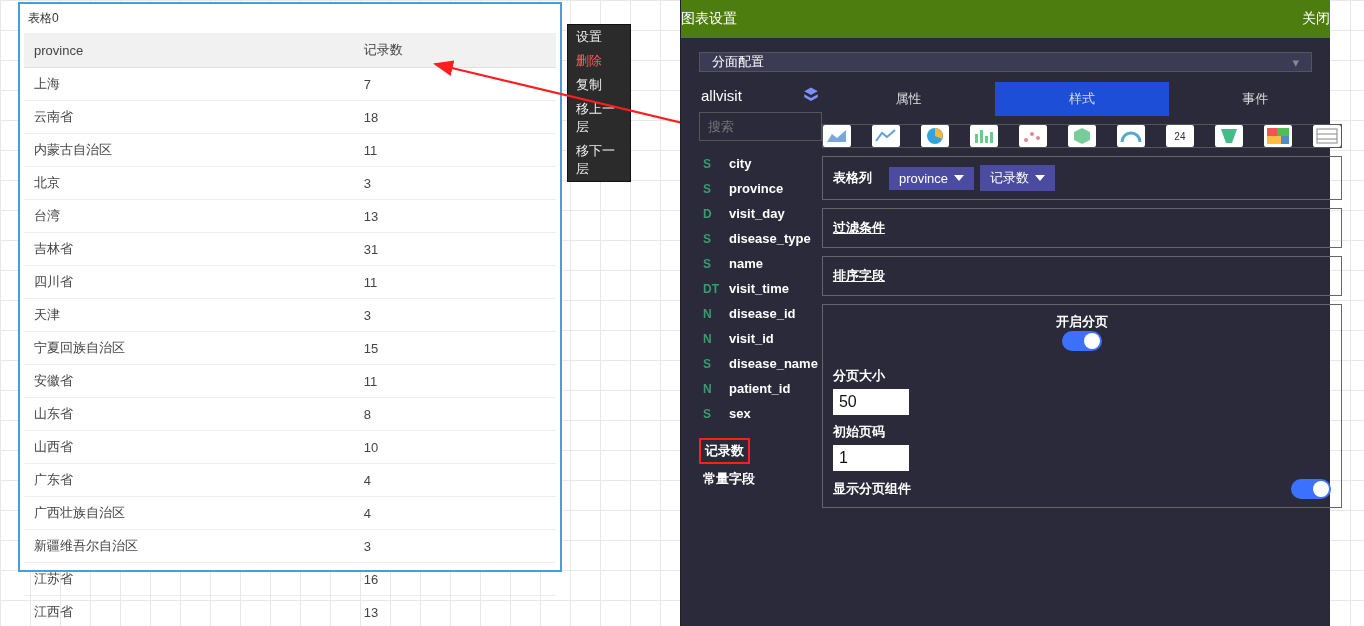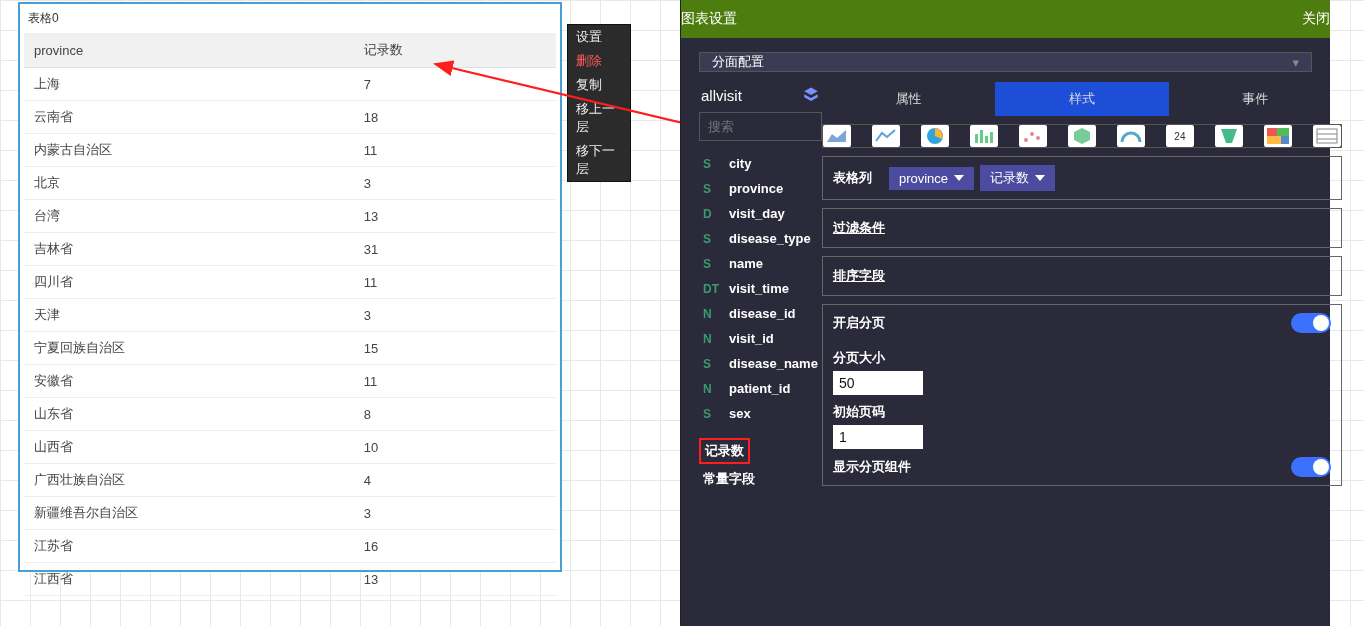--- a/index.html
+++ b/index.html
@@ -65,21 +65,21 @@
 .chart-icons { display:flex; gap:21px; margin-top:8px; flex-wrap:nowrap; border:1px solid #555; background:#2a2a3a;justify-content:center;}
 .chart-icon { width:28px; height:22px; background:#fff; border-radius:2px; display:flex; align-items:center; justify-content:center;}
 
 .row-box { border:1px solid #666; margin-top:8px; padding:8px 10px; display:flex; align-items:center; gap:6px; min-height:40px;}
 .row-label { color:#fff; font-weight:bold; min-width:50px;}
 .chip { background:#4b4ba0; color:#fff; padding:4px 10px; display:inline-flex; align-items:center; gap:6px; }
 .chip .tri { width:0;height:0;border-left:5px solid transparent;border-right:5px solid transparent;border-top:6px solid #fff;}
 .row-box.empty { color:#fff; font-weight:bold;text-decoration:underline;}
 .form-lbl { color:#fff; font-weight:bold; }
 .stackv { border:1px solid #666; margin-top:8px; padding:8px 10px;}
-.stackv .inp { width:90px; background:#fff; color:#111; border:none; padding:4px 6px; margin-top:4px; font-size:14px;}
+.stackv .inp { width:76px; background:#fff; color:#111; border:none; padding:4px 6px; margin-top:4px; font-size:16px;}
 
 .toggle { width:40px; height:20px; background:#3c70ff; border-radius:10px; position:relative; }
 .toggle::after { content:""; position:absolute; right:2px; top:2px; width:16px;height:16px;border-radius:50%;background:#fff;}
 
 .red-num { position:absolute; color:#ff1e1e; font-weight:bold; font-size:16px; }
 </style>
 </head>
 <body>
 
 <div class="canvas-grid"></div>
@@ -134,20 +134,24 @@
           <td>安徽省</td>
           <td>11</td>
         </tr>
         <tr>
           <td>山东省</td>
           <td>8</td>
         </tr>
         <tr>
           <td>山西省</td>
           <td>10</td>
+        </tr>
+        <tr>
+          <td>广东省</td>
+          <td>4</td>
         </tr>
         <tr>
           <td>广西壮族自治区</td>
           <td>4</td>
         </tr>
         <tr>
           <td>新疆维吾尔自治区</td>
           <td>3</td>
         </tr>
         <tr>
@@ -342,21 +346,21 @@
         </div>
 
         <div class="row-box empty">
           <span>过滤条件</span>
         </div>
         <div class="row-box empty">
           <span>排序字段</span>
         </div>
 
         <div class="stackv">
-          <div style="display:flex;justify-content:space-between;align-items:center;">
+          <div style="display:flex;justify-content:space-between;align-items:center;flex-direction:column;">
             <span class="form-lbl">开启分页</span>
             <div class="toggle"></div>
           </div>
           <div style="margin-top:16px;">
             <div class="form-lbl">分页大小</div>
             <input class="inp" value="50" style="">
           </div>
           <div style="margin-top:8px;">
             <div class="form-lbl">初始页码</div>
             <input class="inp" value="1" style="">

